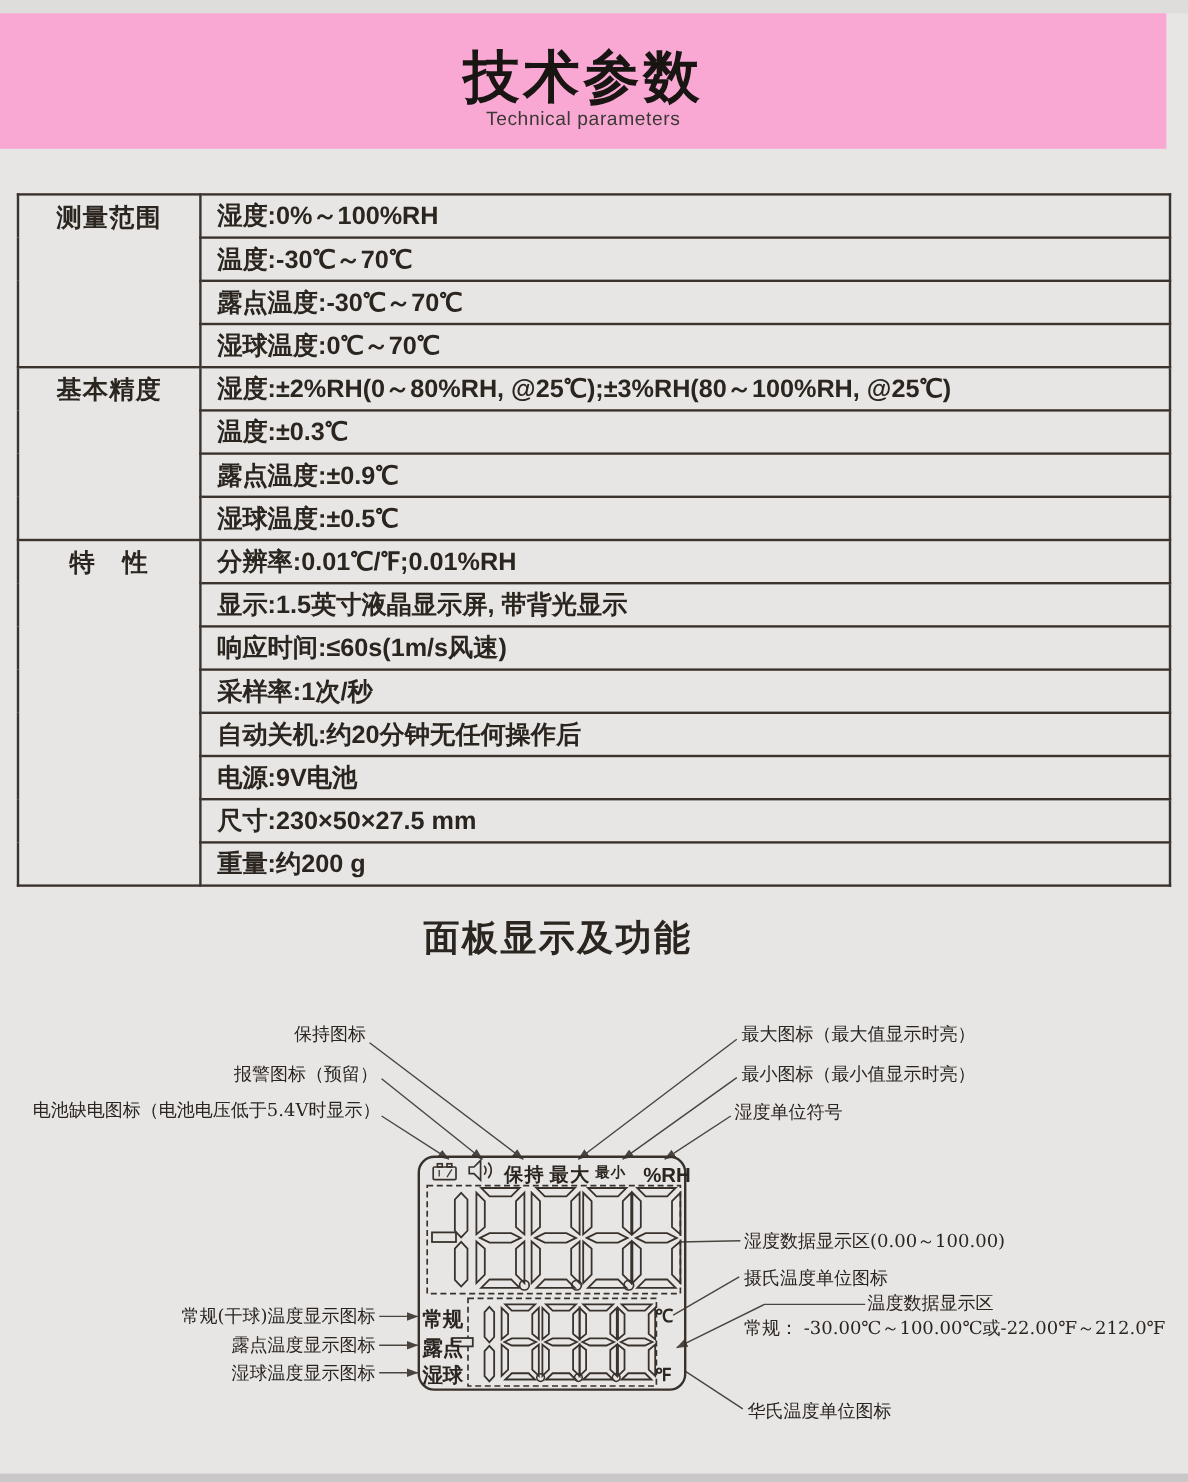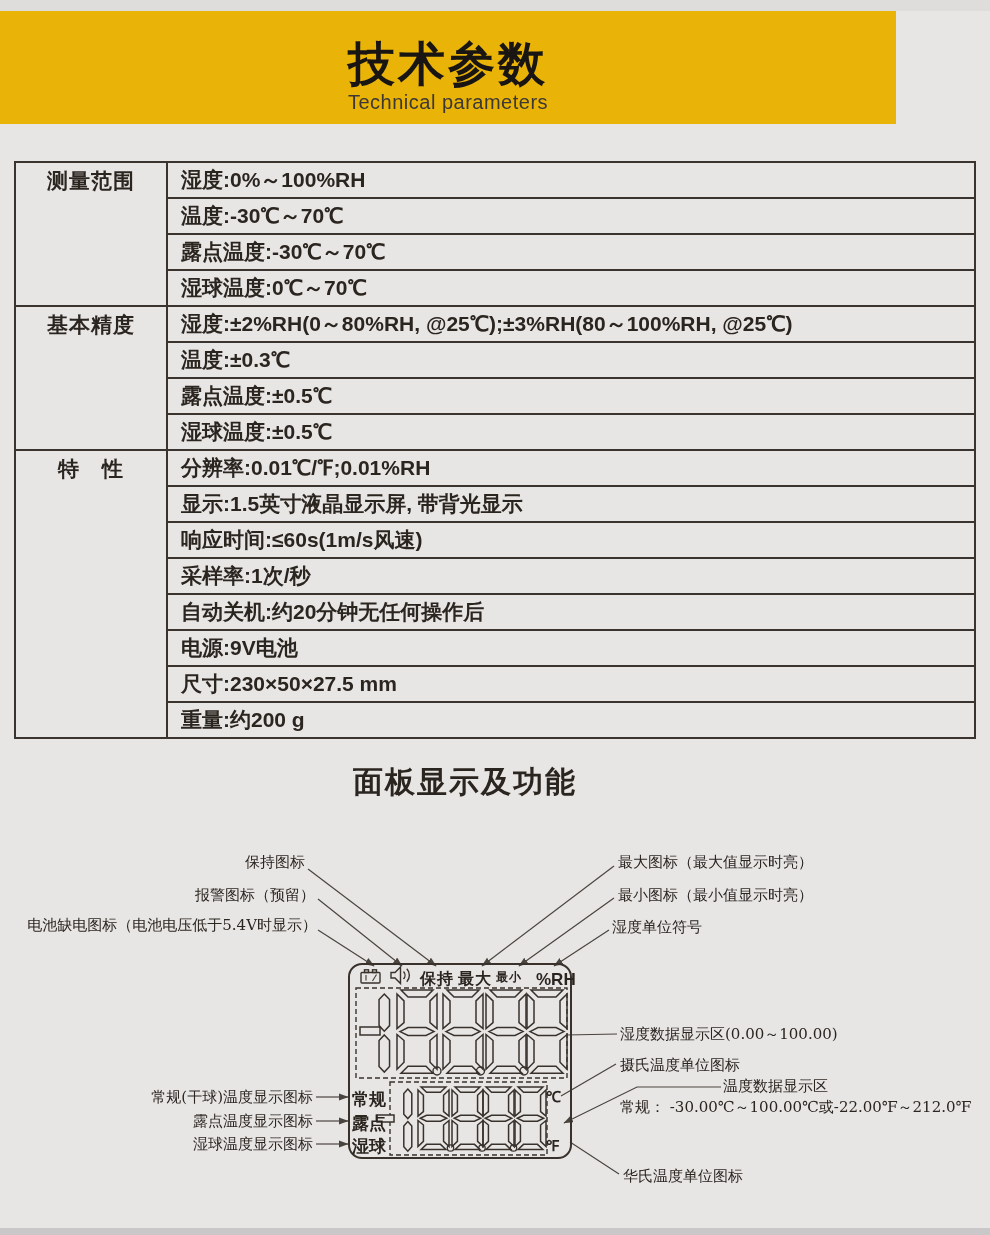--- a/index.html
+++ b/index.html
@@ -3,28 +3,28 @@
 <meta charset="utf-8">
 <style>
   html,body{margin:0;padding:0;}
   .page{
     position:relative; width:990px; height:1235px; overflow:hidden;
     background:#e8e6e5;
     font-family:"Liberation Sans", sans-serif;
     color:#2e2823;
   }
   .strip-top{position:absolute;left:0;top:0;width:990px;height:11px;background:#dfdddc;}
-  .title-band{position:absolute;left:0;top:11px;width:896px;height:113px;background:#eab308;}
+  .title-band{position:absolute;left:0;top:11px;width:972px;height:113px;background:#f9a8d4;}
   .page-title{
     position:absolute;left:0;top:22px;width:100%;text-align:center;
     font-size:47px;font-weight:700;letter-spacing:3px;color:#181512;margin:0;
   }
   .page-subtitle{
     position:absolute;left:0;top:80px;width:100%;text-align:center;
-    font-size:20px;color:#3c3835;letter-spacing:0.5px;
+    font-size:16px;color:#3c3835;letter-spacing:0.5px;
   }
   
   .spec-table{
     position:absolute;left:14px;top:161px;width:962px;height:547px;
     border-collapse:collapse;table-layout:fixed;
   }
   .spec-table td{
     border:2px solid #3b342e;
     font-size:21px;font-weight:600;color:#2b2520;
     height:34px;padding:0 0 0 13px;vertical-align:middle;
@@ -85,21 +85,21 @@
         </tr>
 
       <tr>
         <td class="hd" rowspan="4">基本精度</td>
         <td>湿度:±2%RH(0～80%RH, @25℃);±3%RH(80～100%RH, @25℃)</td>
       </tr>
       <tr>
           <td>温度:±0.3℃</td>
         </tr>
       <tr>
-          <td>露点温度:±0.5℃</td>
+          <td>露点温度:±0.9℃</td>
         </tr>
       <tr>
           <td>湿球温度:±0.5℃</td>
         </tr>
 
       <tr>
         <td class="hd" rowspan="8">特　性</td>
         <td>分辨率:0.01℃/℉;0.01%RH</td>
       </tr>
       <tr>

